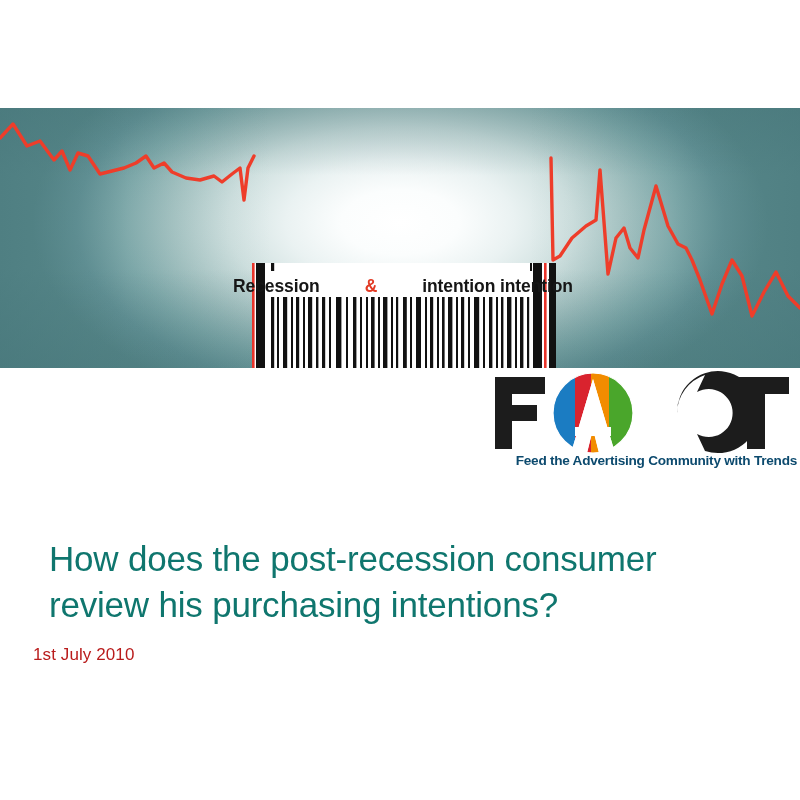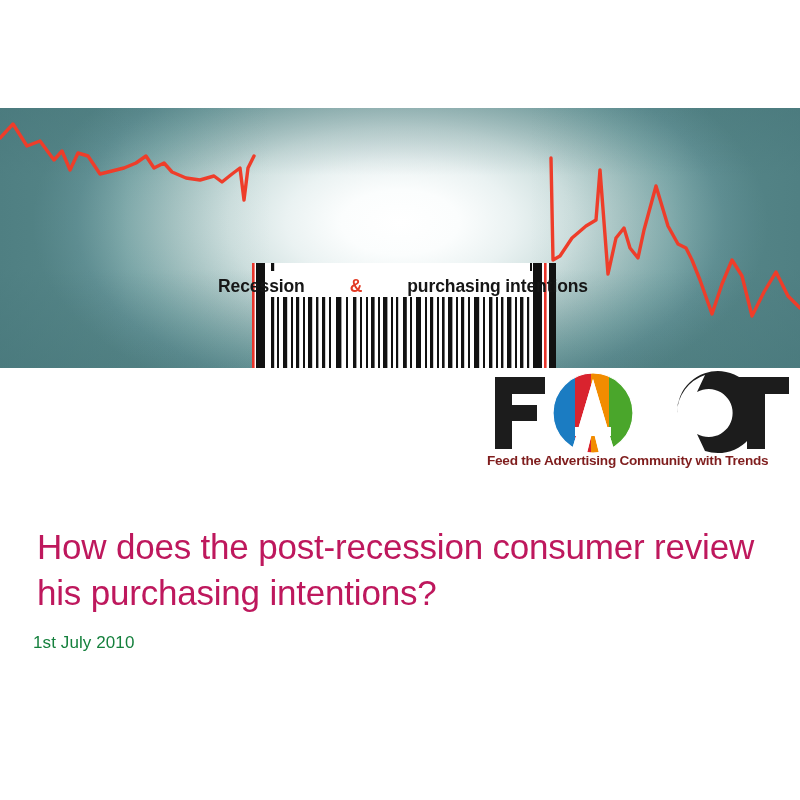--- a/index.html
+++ b/index.html
@@ -122,52 +122,52 @@
     left: 0;
     top: 0;
     width: 310px;
     height: 84px;
   }
   .logo-tagline {
     position: absolute;
     left: 0;
     top: 82px;
     width: 310px;
-    text-align: left;
+    text-align: right;
     font-family: "Liberation Sans", sans-serif;
     font-weight: bold;
     font-size: 13.6px;
     letter-spacing: -0.25px;
-    color: #7f1d1d;
+    color: #0c4a6e;
     white-space: nowrap;
   }
 
   
   .title-block {
     position: absolute;
     left: 33px;
     top: 520px;
     width: 730px;
   }
   .title {
-    margin: 4px;
+    margin: 16px;
     font-family: "Liberation Sans", sans-serif;
     font-weight: normal;
     font-size: 35px;
     line-height: 1.30;
-    color: #be185d;
+    color: #0f766e;
     letter-spacing: -0.2px;
   }
   .subtitle {
     margin: 18px 0 0 0;
     font-family: "Liberation Sans", sans-serif;
     font-weight: normal;
     font-size: 17px;
     line-height: 1.2;
-    color: #15803d;
+    color: #b91c1c;
     letter-spacing: 0.1px;
   }
 </style>
 </head>
 <body>
 
 <div class="slide">
 
   <div class="hero">
     <div class="hero-bg"></div>
@@ -235,21 +235,21 @@
         </g>
 
         <g fill="#111111">
           <rect x="31" y="0" width="3.2" height="8"></rect>
           <rect x="290" y="0" width="2" height="8"></rect>
         </g>
       </svg>
       <div class="barcode-label">
         <span>Recession </span>
           <span class="amp">&amp;</span>
-          <span> purchasing intentions</span>
+          <span> intention intention</span>
       </div>
     </div>
   </div>
 
   <div class="logo">
     <svg class="logo-mark" viewBox="0 0 310 84" preserveAspectRatio="xMidYMid meet">
 
       <g fill="#1c1c1c">
         <rect x="8" y="6" width="17" height="72"></rect>
         <rect x="8" y="6" width="50" height="17"></rect>

